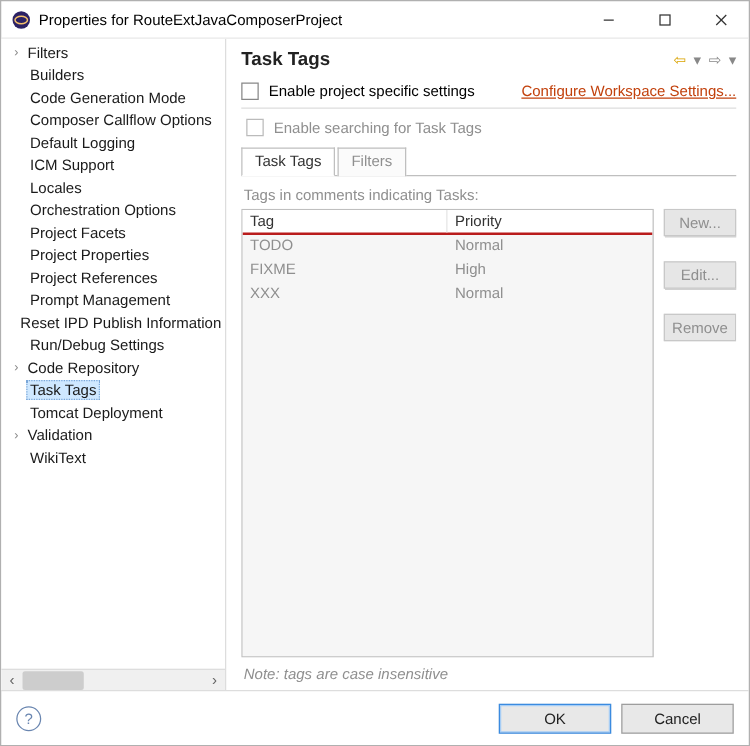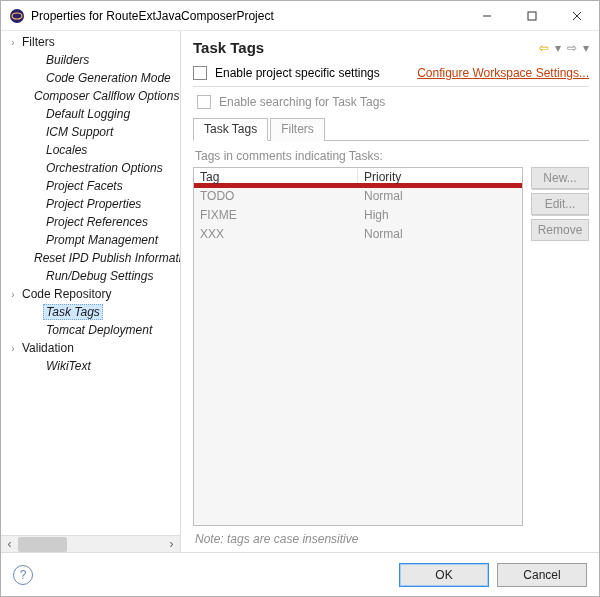--- a/index.html
+++ b/index.html
@@ -14,21 +14,21 @@
 .titlebar-btn { width: 45px; height: 100%; display: flex; align-items: center; justify-content: center; color: #444; cursor: default; }
 .titlebar-btn svg { width: 10px; height: 10px; }
 
 .body { flex: 1; display: flex; overflow: hidden; }
 
 
 .nav-col { width: 180px; display: flex; flex-direction: column; border-right: 1px solid #ddd; background: #fff; }
 .filter-input { margin: 6px 6px 4px 6px; height: 20px; border: 1px solid #a9a9a9; padding: 1px 4px; color: #888; background: #fff; }
 .tree { flex: 1; overflow: hidden; padding: 2px 0; }
 .tree-item { display: flex; align-items: center; height: 18px; padding-left: 6px; color: #1a1a1a; cursor: default; white-space: nowrap; }
-.tree-item.child { padding-left: 30px; font-style: italic; }
+.tree-item.child { padding-left: 8px; }
 .twisty { width: 12px; display: inline-flex; justify-content: center; color: #888; font-size: 10px; }
 .tree-item.selected .label { background: #cfe8ff; border: 1px dotted #7aa7d8; padding: 0 2px; }
 .tree-item .label { padding: 0 3px; }
 .hscroll { height: 17px; border-top: 1px solid #ddd; background: #f0f0f0; display: flex; align-items: center; }
 .hscroll .track { flex: 1; height: 17px; background: #f0f0f0; position: relative; }
 .hscroll .thumb { position: absolute; left: 0; width: 34%; top: 1px; bottom: 1px; background: #cdcdcd; border-radius: 2px; }
 .hscroll .arrow { width: 17px; height: 17px; display: flex; align-items: center; justify-content: center; color: #666; }
 
 
 .right { flex: 1; display: flex; flex-direction: column; padding: 8px 10px 6px 12px; overflow: hidden; }
@@ -48,30 +48,30 @@
 .checkbox-box.disabled-box { border-color: #bbb; }
 
 .tabs { display: flex; margin-top: 8px; border-bottom: 1px solid #bfbfbf; }
 .tab { padding: 3px 10px 4px 10px; border: 1px solid #bfbfbf; border-bottom: none; margin-right: 2px; background: #fbfbfb; position: relative; top: 1px; color: #8f8f8f; }
 .tab.active { background: #fff; border-bottom: 1px solid #fff; color: #333; }
 
 .helper { margin: 8px 0 4px 2px; color: #8f8f8f; }
 
 .table-area { display: flex; gap: 8px; flex: 1; overflow: hidden; }
 .table-frame { flex: 1; border: 1px solid #bfbfbf; background: #f6f6f6; display: flex; flex-direction: column; overflow: hidden; }
-.tbl-head { display: flex; background: #fff; border-bottom: 5px solid #b91c1c; height: 20px; }
+.tbl-head { display: flex; background: #fff; border-bottom: 2px solid #b91c1c; height: 20px; }
 .tbl-head .col { padding: 2px 6px; color: #333; }
 .col-tag { width: 50%; border-right: 1px solid #e5e5e5; }
 .col-pri { flex: 1; }
 .tbl-body { flex: 1; overflow: hidden; }
 .tbl-row { display: flex; height: 19px; color: #8f8f8f; }
 .tbl-row .c1 { width: 50%; padding: 1px 6px; }
 .tbl-row .c2 { flex: 1; padding: 1px 6px; }
 
-.btn-stack { width: 58px; display: flex; flex-direction: column; gap: 4px; }
+.btn-stack { width: 58px; display: flex; flex-direction: column; gap: 20px; }
 .side-btn { height: 22px; border: 1px solid #c8c8c8; background: #e6e6e6; color: #8f8f8f; display: flex; align-items: center; justify-content: center; }
 .side-btn.shadow { box-shadow: 1px 1px 0 #d0d0d0; }
 
 .note { margin: 6px 0 0 2px; color: #8f8f8f; font-style: italic; }
 
 .footer { height: 44px; border-top: 1px solid #ddd; display: flex; align-items: center; padding: 0 12px; gap: 8px; }
 .help-icon { width: 20px; height: 20px; border: 1.5px solid #6a86b0; border-radius: 50%; display: flex; align-items: center; justify-content: center; color: #6a86b0; font-size: 12px; }
 .footer .spacer { flex: 1; }
 .btn { width: 90px; height: 24px; border: 1px solid #9e9e9e; background: #e8e8e8; display: flex; align-items: center; justify-content: center; color: #222; cursor: pointer; }
 .btn.primary { border: 1px solid #3b8be0; box-shadow: 0 0 0 1px #a6cdf5 inset; }

